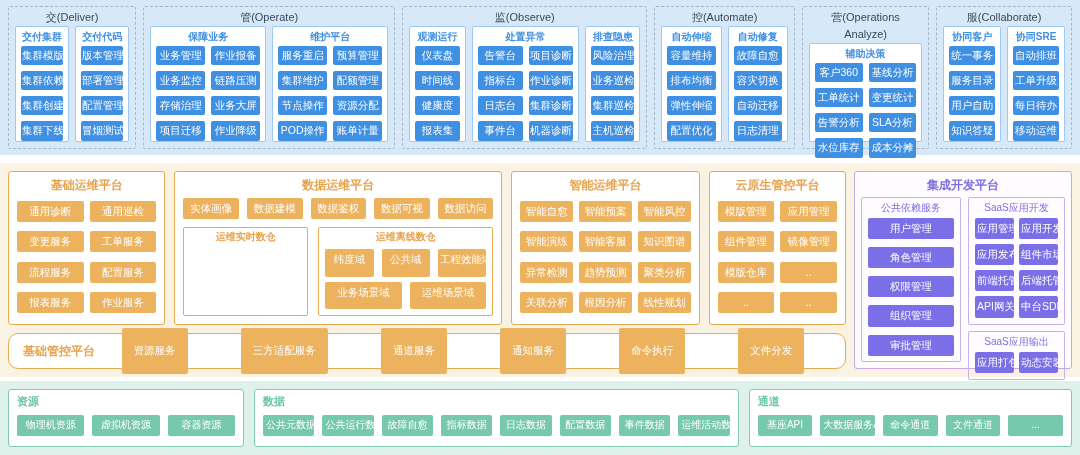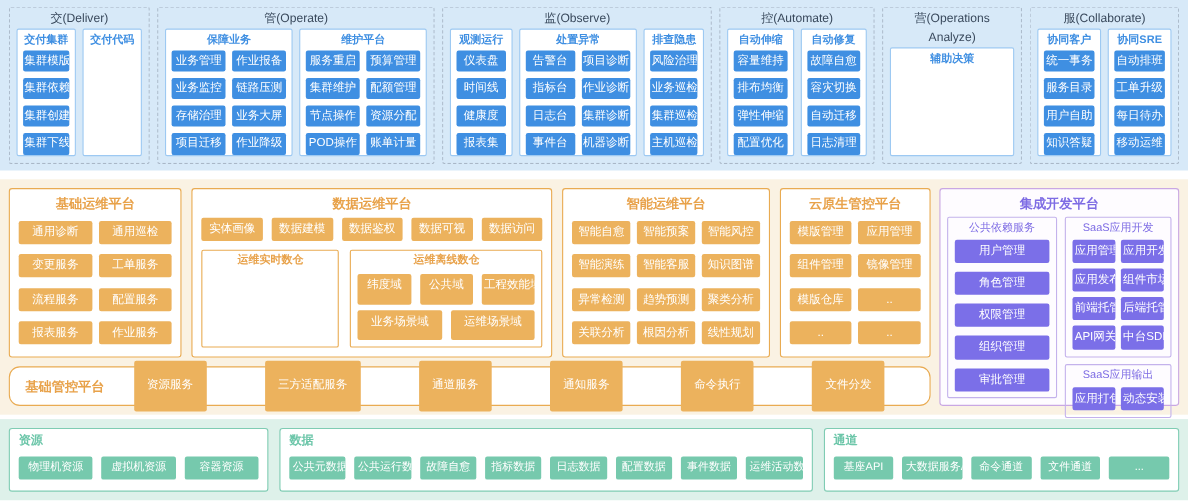--- a/index.html
+++ b/index.html
@@ -86,20 +86,26 @@
         <div class="tgroup-title">交付集群</div>
         <div class="items cols-1">
             <div class="chip chip-blue">集群模版</div>
             <div class="chip chip-blue">集群依赖</div>
             <div class="chip chip-blue">集群创建</div>
             <div class="chip chip-blue">集群下线</div>
           </div>
       </div>
       <div class="tgroup">
         <div class="tgroup-title">交付代码</div>
+        <div class="items cols-1">
+            <div class="chip chip-blue">版本管理</div>
+            <div class="chip chip-blue">部署管理</div>
+            <div class="chip chip-blue">配置管理</div>
+            <div class="chip chip-blue">冒烟测试</div>
+          </div>
       </div>
     </div>
   </section>
 
   <section class="tsec" style="flex:250">
     <div class="tsec-title">管(Operate)</div>
     <div class="tsec-groups">
       <div class="tgroup">
         <div class="tgroup-title">保障业务</div>
         <div class="items cols-2">
@@ -188,20 +194,30 @@
           </div>
       </div>
     </div>
   </section>
 
   <section class="tsec" style="flex:119">
     <div class="tsec-title">营(Operations Analyze)</div>
     <div class="tsec-groups">
       <div class="tgroup">
         <div class="tgroup-title">辅助决策</div>
+        <div class="items cols-2">
+            <div class="chip chip-blue">客户360</div>
+            <div class="chip chip-blue">基线分析</div>
+            <div class="chip chip-blue">工单统计</div>
+            <div class="chip chip-blue">变更统计</div>
+            <div class="chip chip-blue">告警分析</div>
+            <div class="chip chip-blue">SLA分析</div>
+            <div class="chip chip-blue">水位库存</div>
+            <div class="chip chip-blue">成本分摊</div>
+          </div>
       </div>
     </div>
   </section>
 
   <section class="tsec" style="flex:128">
     <div class="tsec-title">服(Collaborate)</div>
     <div class="tsec-groups">
       <div class="tgroup">
         <div class="tgroup-title">协同客户</div>
         <div class="items cols-1">

